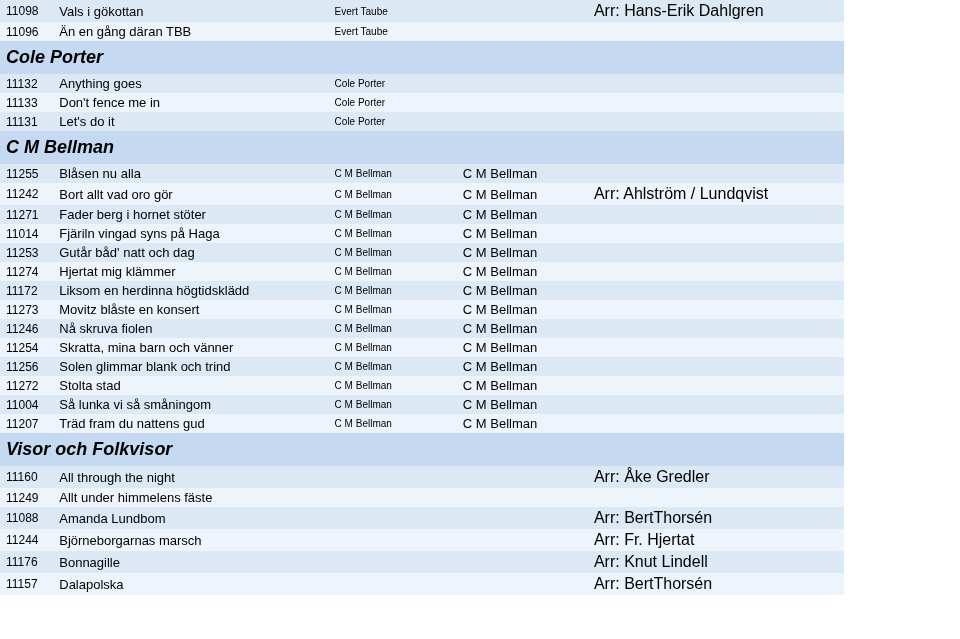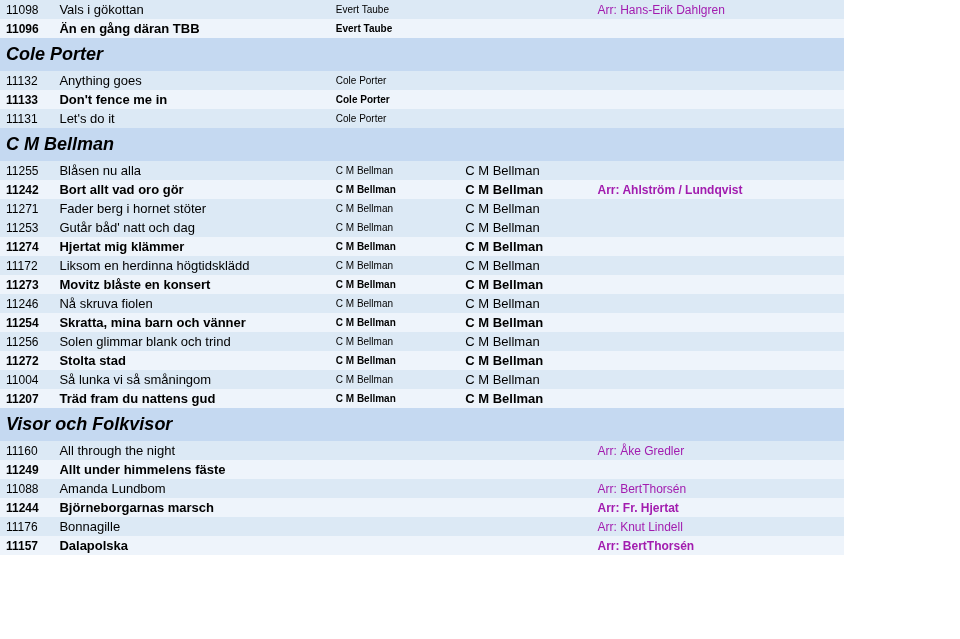--- a/index.html
+++ b/index.html
@@ -16,42 +16,42 @@
     table {
       width: 100%;
       border-collapse: collapse;
     }
     td {
       padding: 2px 6px;
       vertical-align: middle;
       white-space: nowrap;
     }
     tr.even-row td { background-color: #dce9f5; }
-    tr.odd-row td { background-color: #eef4fb; font-weight: bold; }
+    tr.odd-row td { background-color: #eef4fb; }
     tr.section-header td {
       background-color: #c5d9f1;
       padding: 6px 6px;
     }
     .section-title {
       font-style: italic;
       font-weight: bold;
       font-size: 18px;
       color: #000;
     }
     .col-num { width: 55px; }
     .col-title { width: 290px; }
     .col-composer { width: 140px; }
     .col-lyricist { width: 140px; }
     .col-arr { width: 270px; }
 
     td.num { font-size: 12px; }
     td.title { font-size: 13px; }
     td.composer { font-size: 10px; }
     td.lyricist { font-size: 13px; }
-    td.arr { font-size: 12px; color: #a21caf; }
+    td.arr { font-size: 16px; color: #000000; }
   </style>
 </head>
 <body>
 
 <div class="table-container">
   <table>
     <tbody id="table-body">
         <tr class="even-row">
           <td class="col-num num">11098</td>
           <td class="col-title title">Vals i gökottan</td>
@@ -107,20 +107,27 @@
           <td class="col-lyricist lyricist">C M Bellman</td>
           <td class="col-arr arr">Arr: Ahlström / Lundqvist</td>
         </tr>
         <tr class="even-row">
           <td class="col-num num">11271</td>
           <td class="col-title title">Fader berg i hornet stöter</td>
           <td class="col-composer composer">C M Bellman</td>
           <td class="col-lyricist lyricist">C M Bellman</td>
           <td class="col-arr arr"></td>
         </tr>
+        <tr class="odd-row">
+          <td class="col-num num">11014</td>
+          <td class="col-title title">Fjäriln vingad syns på Haga</td>
+          <td class="col-composer composer">C M Bellman</td>
+          <td class="col-lyricist lyricist">C M Bellman</td>
+          <td class="col-arr arr"></td>
+        </tr>
         <tr class="even-row">
           <td class="col-num num">11253</td>
           <td class="col-title title">Gutår båd' natt och dag</td>
           <td class="col-composer composer">C M Bellman</td>
           <td class="col-lyricist lyricist">C M Bellman</td>
           <td class="col-arr arr"></td>
         </tr>
         <tr class="odd-row">
           <td class="col-num num">11274</td>
           <td class="col-title title">Hjertat mig klämmer</td>

